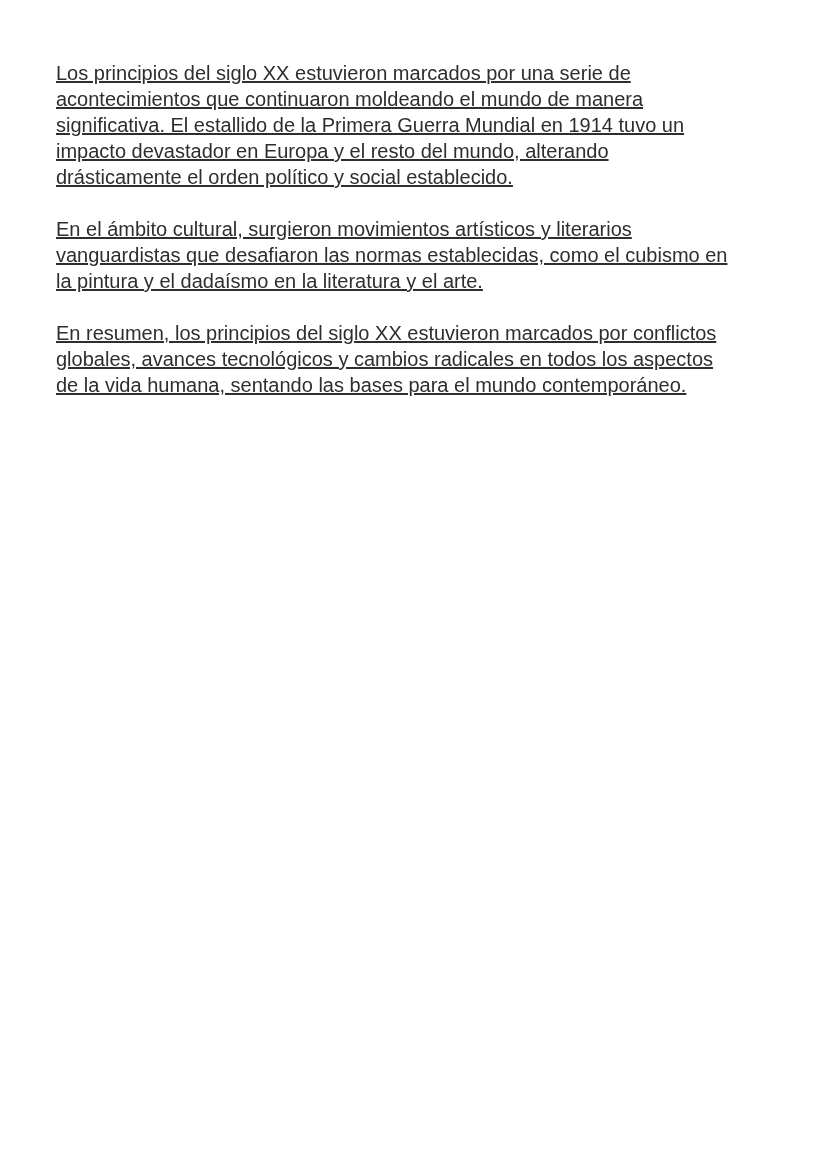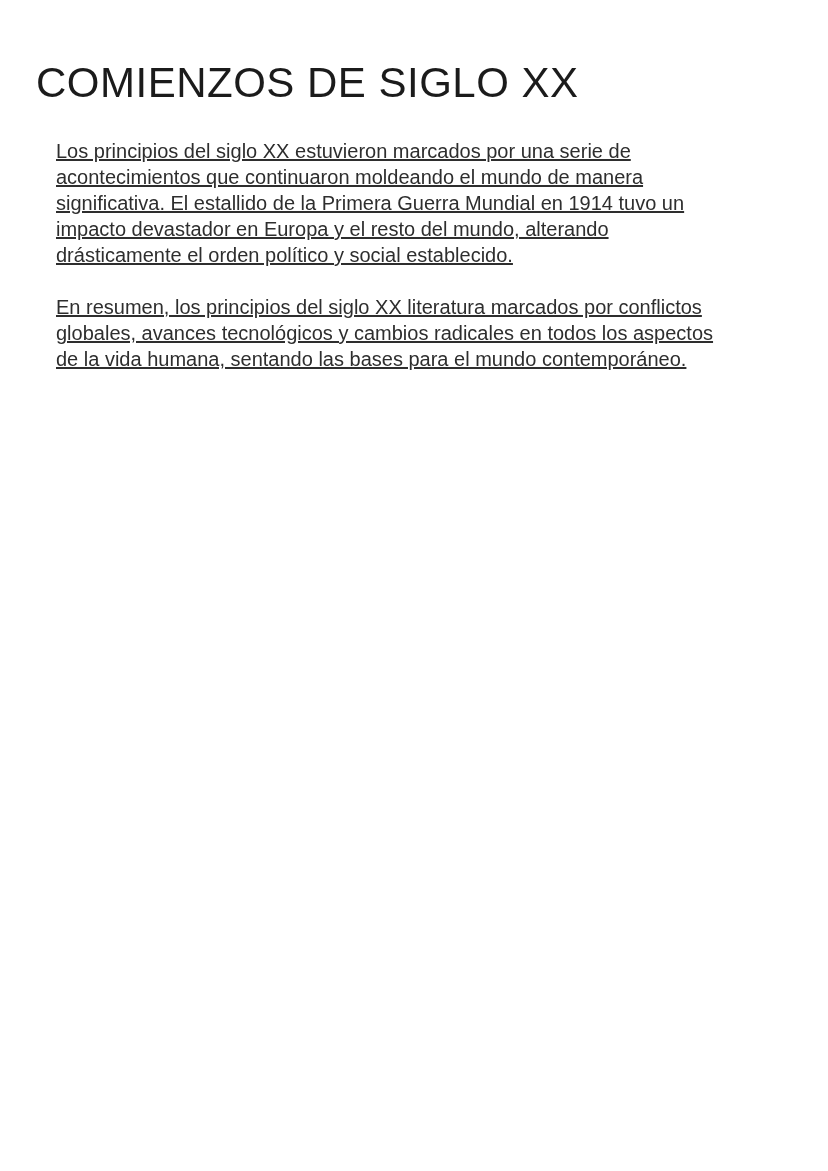--- a/index.html
+++ b/index.html
@@ -35,19 +35,19 @@
     text-decoration: underline;
   }
   .doc-body p {
     margin: 0 0 26px 0;
   }
 </style>
 </head>
 <body>
 
 <div class="page">
-  <h1 class="doc-title">COMIENZOS DE SIGLO XX</h1>
 
   <div class="doc-body">
     <p>Los principios del siglo XX estuvieron marcados por una serie de acontecimientos que continuaron moldeando el mundo de manera significativa. El estallido de la Primera Guerra Mundial en 1914 tuvo un impacto devastador en Europa y el resto del mundo, alterando drásticamente el orden político y social establecido.</p>
-    <p>En resumen, los principios del siglo XX literatura marcados por conflictos globales, avances tecnológicos y cambios radicales en todos los aspectos de la vida humana, sentando las bases para el mundo contemporáneo.</p>
+    <p>En el ámbito cultural, surgieron movimientos artísticos y literarios vanguardistas que desafiaron las normas establecidas, como el cubismo en la pintura y el dadaísmo en la literatura y el arte.</p>
+    <p>En resumen, los principios del siglo XX estuvieron marcados por conflictos globales, avances tecnológicos y cambios radicales en todos los aspectos de la vida humana, sentando las bases para el mundo contemporáneo.</p>
   </div>
 </div>
 
 </body></html>

